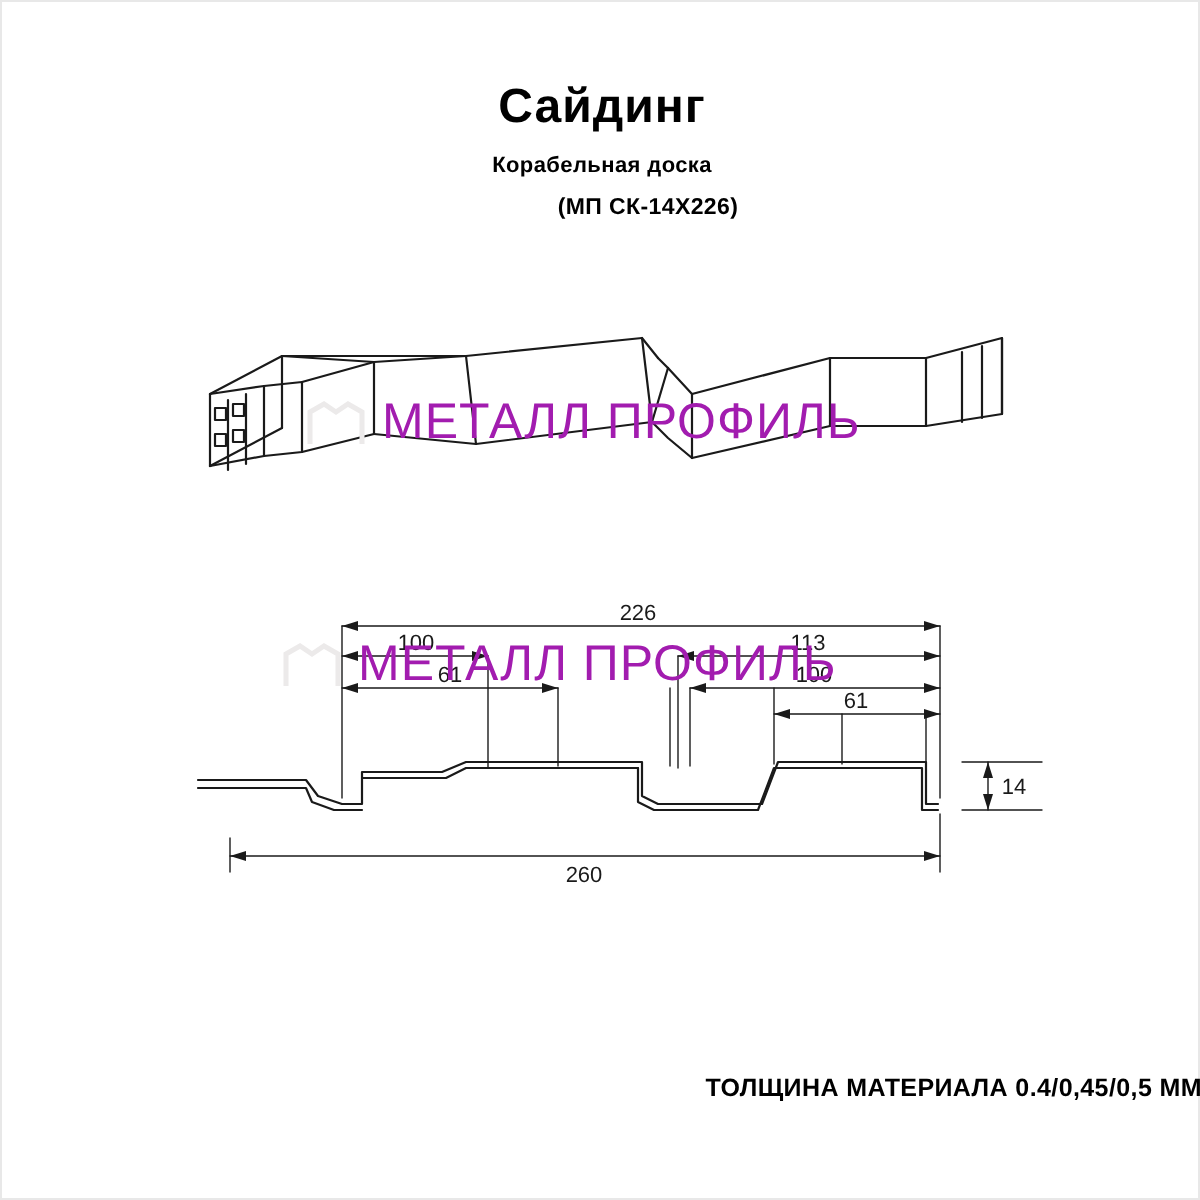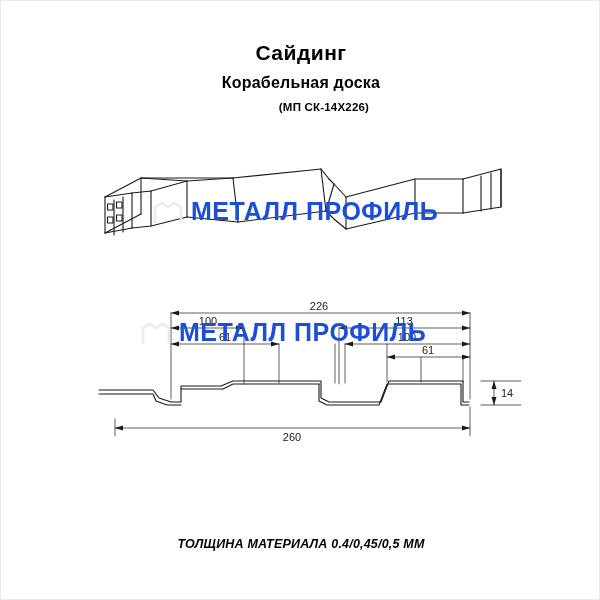--- a/index.html
+++ b/index.html
@@ -22,61 +22,60 @@
     border: 1px solid #e8e8e8;
   }
   .header {
     position: absolute;
     left: 0;
     top: 40px;
     width: 600px;
     text-align: center;
   }
   .title {
-    font-size: 21px;
+    font-size: 24px;
     font-weight: bold;
     letter-spacing: 0.5px;
     line-height: 1.1;
   }
   .subtitle {
-    font-size: 16px;
+    font-size: 11px;
     font-weight: bold;
     margin-top: 10px;
     letter-spacing: 0.2px;
   }
   .code {
     font-size: 11.5px;
     font-weight: bold;
     margin-top: 9px;
     letter-spacing: 0.2px;
     padding-left: 46px;
   }
   .footer {
     position: absolute;
     left: 0;
     bottom: 48px;
     width: 600px;
-    text-align: center;
+    text-align: right;
     font-size: 12.5px;
     font-weight: bold;
     letter-spacing: 0.2px;
-    font-style: italic;
   }
   .drawing {
     position: absolute;
     left: 0;
     top: 0;
     width: 600px;
     height: 600px;
   }
   .wm {
     position: absolute;
     font-family: "Liberation Sans", sans-serif;
-    font-weight: bold;
-    color: #1d4ed8;
+    font-weight: normal;
+    color: #a21caf;
     white-space: nowrap;
     pointer-events: none;
     user-select: none;
   }
   .wm1 {
     left: 152px;
     top: 196px;
     font-size: 25px;
     letter-spacing: 0.5px;
   }

